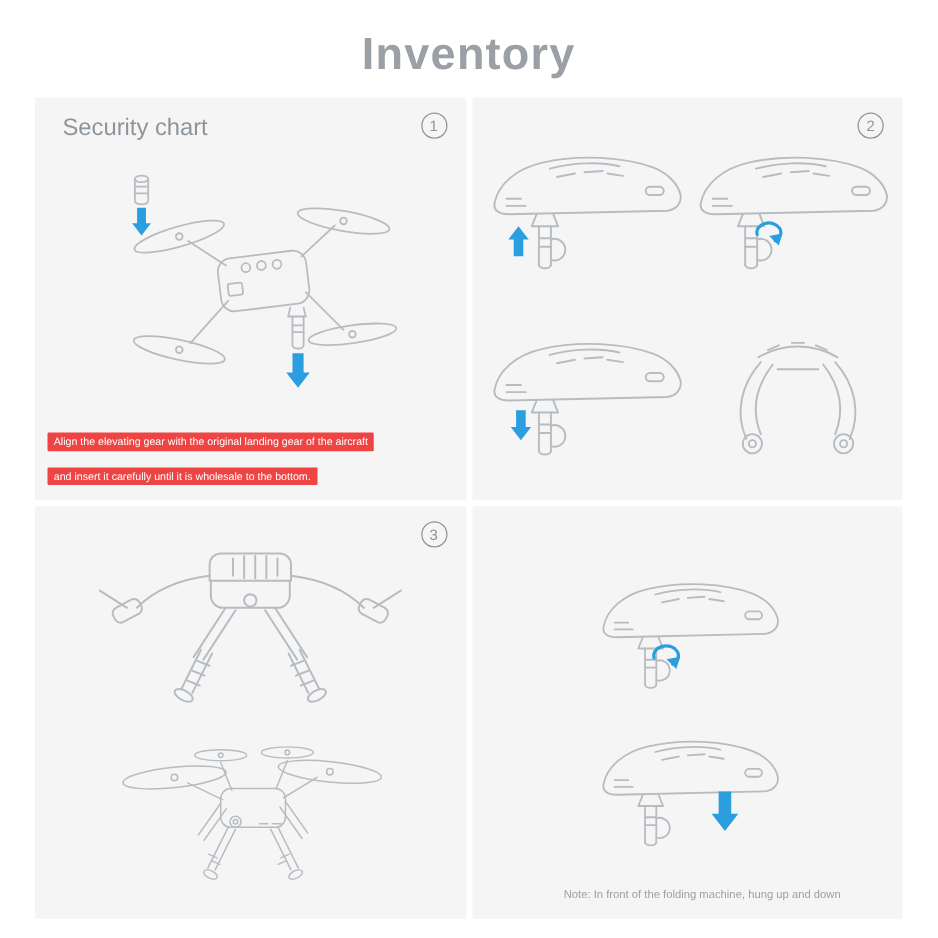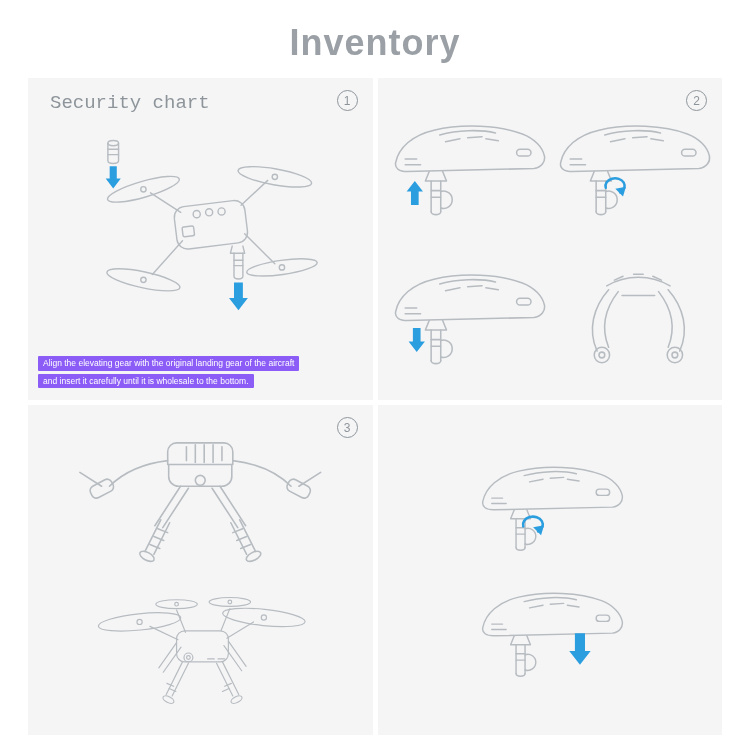--- a/index.html
+++ b/index.html
@@ -1,26 +1,26 @@
 <!DOCTYPE html>
 <html><head>
 <meta charset="utf-8">
 <style>
   * { margin:0; padding:0; box-sizing:border-box; }
   html,body { width:750px; height:750px; background:#ffffff; font-family:"Liberation Sans", sans-serif; }
   .page { width:750px; height:750px; position:relative; overflow:hidden; }
   .page-title { text-align:center; padding-top:22px; font-size:36px; font-weight:bold; color:#9aa0a5; letter-spacing:1px; }
   .grid { display:grid; grid-template-columns:1fr 1fr; grid-template-rows:322px 330px; gap:5px; margin:14px 28px 0; }
   .panel { position:relative; background:#f5f5f6; overflow:hidden; }
-  .heading { position:absolute; top:14px; left:22px; font-size:19px; color:#8e959a; z-index:2;font-family:Liberation Mono, monospace; }
+  .heading { position:absolute; top:14px; left:22px; font-size:19px; color:#8e959a; z-index:2; }
   .badge { position:absolute; top:12px; right:15px; width:21px; height:21px; border:1.5px solid #8e959a; border-radius:50%; color:#8e959a; font-size:12px; line-height:1; display:flex; align-items:center; justify-content:center; z-index:2; }
   .art svg, .quad svg, .p3-stack svg, .p4-stack svg { width:100%; height:100%; display:block; }
   .p1-art { position:absolute; top:42px; left:12px; right:12px; bottom:58px; }
   .caption { position:absolute; left:10px; bottom:12px; z-index:2; }
-  .caption span { display:table; background:#8b5cf6; color:#ffffff; font-size:8.5px; line-height:1; padding:3px 5px; margin-top:3px; border-radius:1px; white-space:nowrap; }
+  .caption span { display:table; background:#ef4444; color:#ffffff; font-size:8.5px; line-height:1; padding:3px 5px; margin-top:13px; border-radius:1px; white-space:nowrap; }
   .quad { position:absolute; top:18px; left:8px; right:8px; bottom:8px; display:grid; grid-template-columns:1fr 1fr; grid-template-rows:1fr 1fr; gap:2px; }
   .p3-stack { position:absolute; top:26px; left:14px; right:14px; bottom:8px; display:flex; flex-direction:column; }
   .p3-top { height:44%; }
   .p3-bottom { height:56%; }
   .p4-stack { position:absolute; top:40px; left:20px; right:20px; bottom:38px; display:flex; flex-direction:column; }
   .p4-stack svg { height:50%; }
   .note { position:absolute; bottom:15px; left:0; right:0; text-align:center; padding-left:24px; font-size:9px; color:#9aa0a5; z-index:2; }
   
   .ln { stroke:#b7bcc1; fill:none; stroke-width:1.6; stroke-linecap:round; stroke-linejoin:round; }
   .blue { fill:#2B9EE0; stroke:none; }
@@ -212,16 +212,17 @@
             </g>
         </svg>
         <svg viewBox="0 0 170 140">
           <use href="#hull" xlink:href="#hull"></use>
             <use href="#leg" xlink:href="#leg"></use>
           <g>
               <use href="#a-down" xlink:href="#a-down" transform="translate(118,86) scale(1.4)"></use>
             </g>
         </svg>
       </div>
+      <div class="note">Note: In front of the folding machine, hung up and down</div>
     </section>
 
   </div>
 </div>
 
 </body></html>

